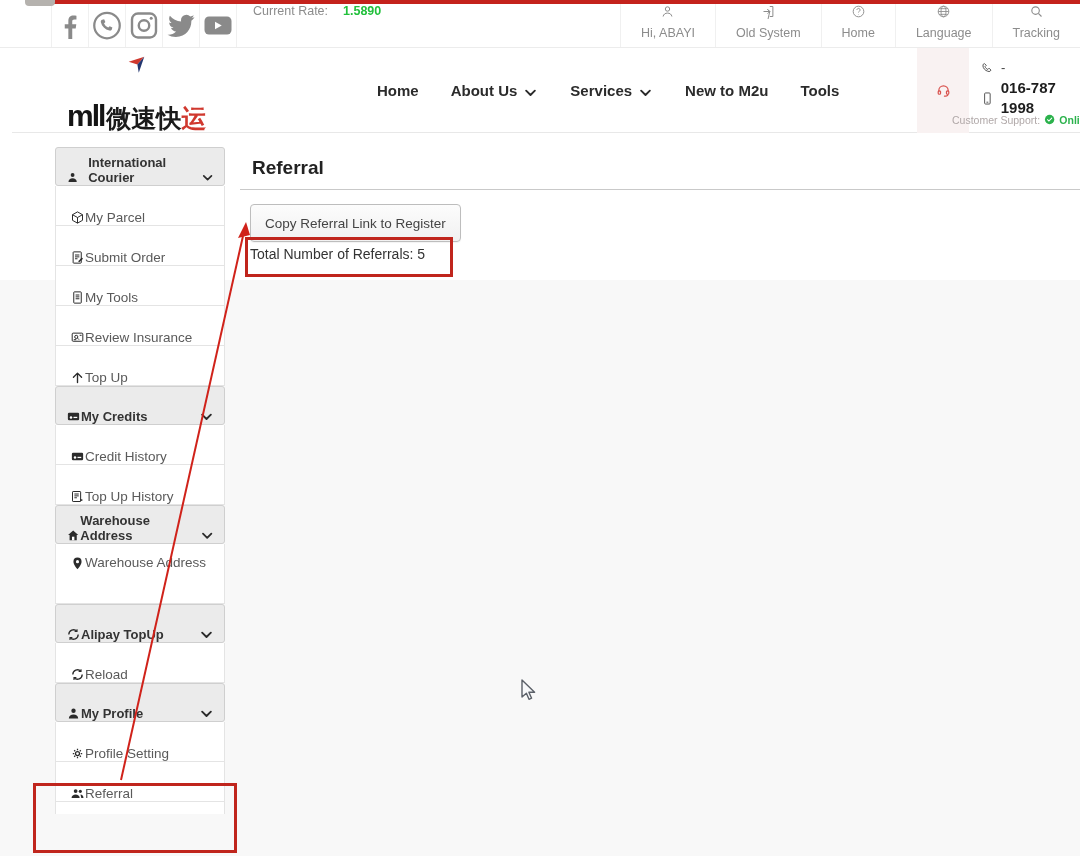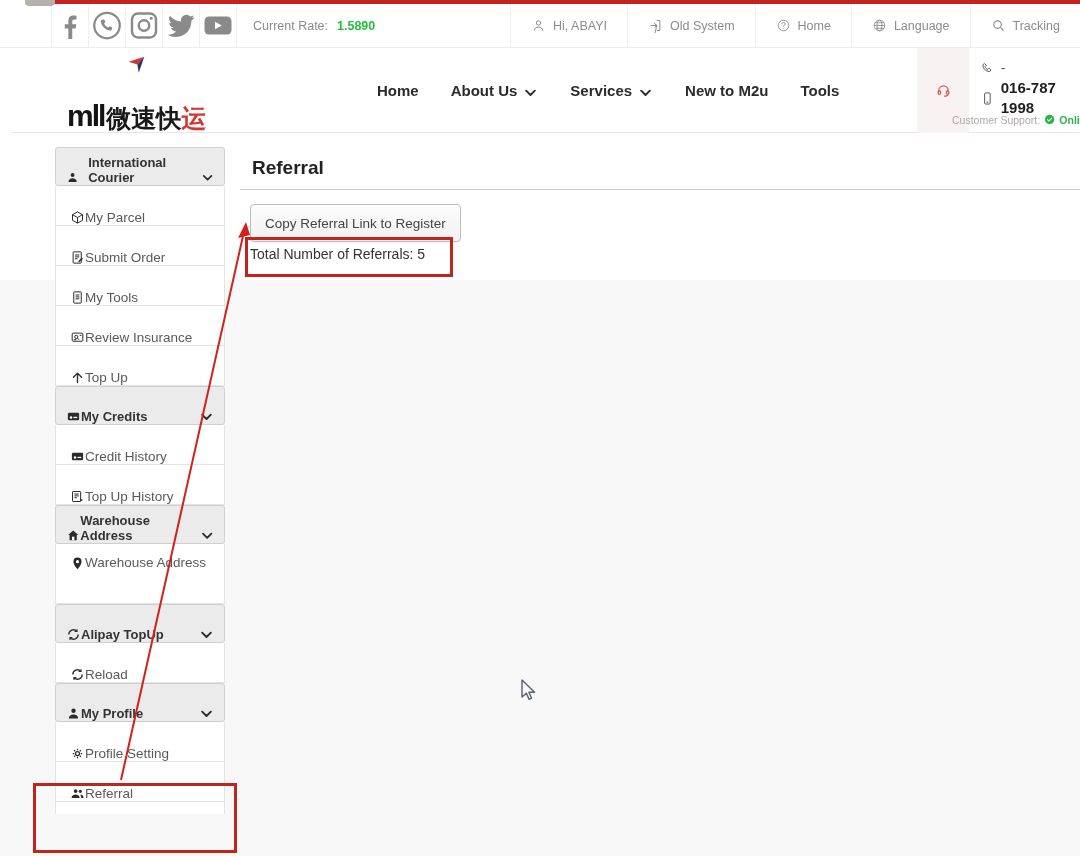--- a/index.html
+++ b/index.html
@@ -9,24 +9,24 @@
   
   .top-strip { position:absolute; left:45px; top:0; right:0; height:4px; background:#c4221c; z-index:5; }
   .top-tab   { position:absolute; left:25px; top:0; width:30px; height:6px; background:#b5b2ae; border-radius:0 0 4px 4px; z-index:6; }
 
   
   .topbar { position:absolute; left:0; top:4px; width:1080px; height:44px; background:#fff;
     border-bottom:1px solid #ececec; display:flex; align-items:stretch; color:#8c8c8c; font-size:12.5px; z-index:4; }
   .tb-spacer { width:52px; border-right:1px solid #f0f0f0; }
   .tb-social { width:37px; display:flex; align-items:center; justify-content:center; border-right:1px solid #f0f0f0; color:#8a8a8a; cursor:pointer; }
   .tb-social svg { width:15px; height:15px; }
-  .tb-rate { flex:0 0 auto; display:flex; align-items:center; padding:0 16px; gap:9px; }
+  .tb-rate { flex:0 0 auto; display:flex; align-items:flex-start; padding:0 16px; gap:15px; }
   .tb-rate .val { color:#22c03c; font-weight:bold; }
   .tb-fill { flex:1; }
-  .tb-link { display:flex; align-items:center; gap:7px; padding:0 20px; border-left:1px solid #f0f0f0; cursor:pointer; white-space:nowrap; }
+  .tb-link { display:flex; align-items:center; gap:7px; padding:0 20px; border-left:1px solid #f0f0f0; cursor:pointer; white-space:nowrap;flex-direction:column; }
   .tb-link svg { width:15px; height:15px; }
 
   
   .navbar { position:absolute; left:12px; top:48px; width:1080px; height:85px; background:#fff;
     border-bottom:1px solid #e8e8e8; z-index:4; }
   .logo { position:absolute; left:55px; top:18px; display:flex; align-items:flex-end; cursor:pointer; }
   .logo-mark { position:absolute; left:58px; top:-12px; width:22px; height:22px; }
   .logo-latin { font-size:30px; font-weight:bold; color:#151515; letter-spacing:-2px; line-height:1; }
   .logo-cjk { font-size:25px; font-weight:bold; color:#1a1a1a; letter-spacing:0; line-height:1; margin-left:2px;margin-top:40px; }
   .logo-cjk .last { color:#d0382e; }

